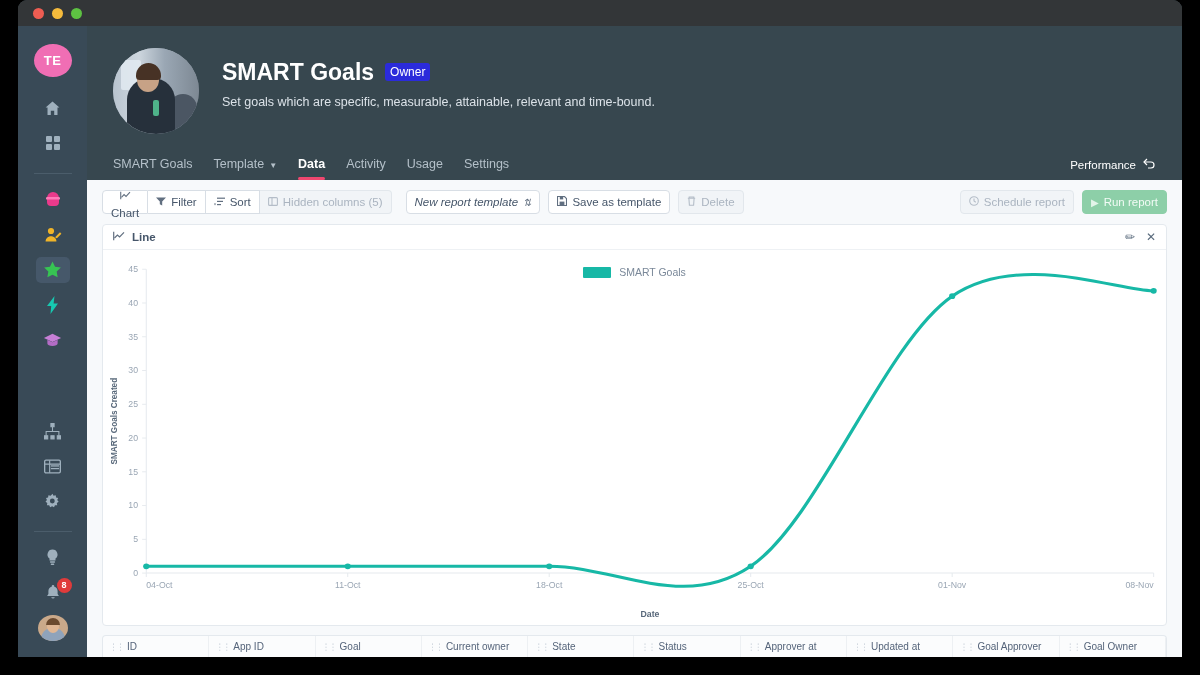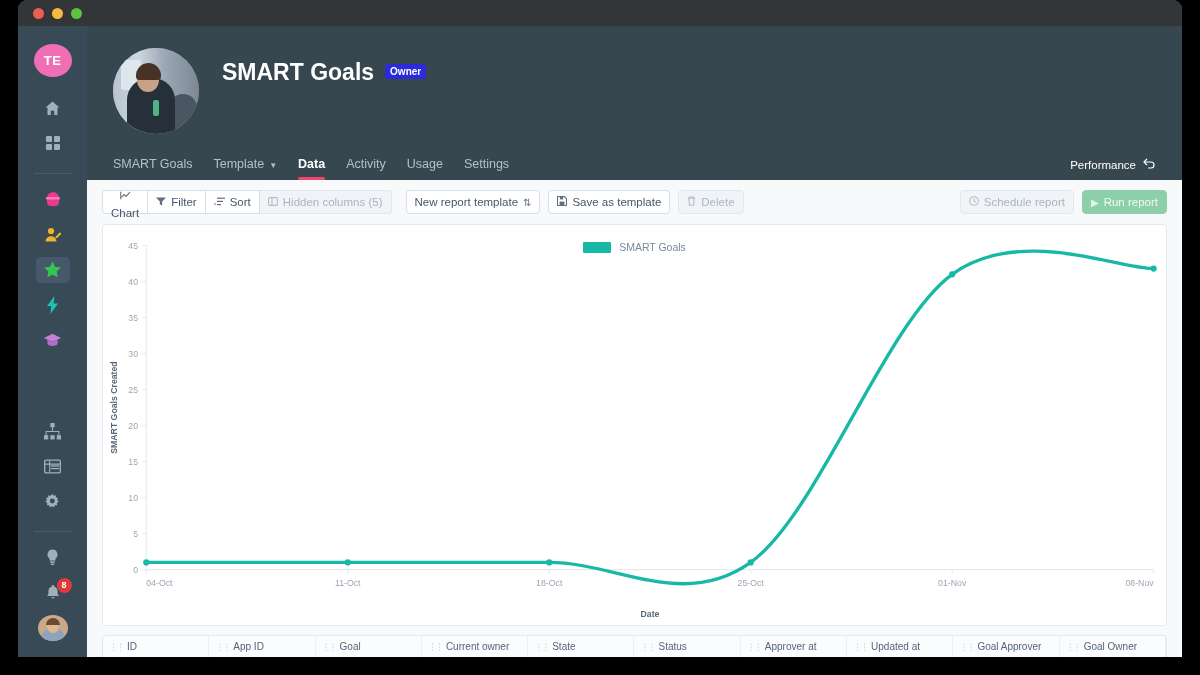--- a/index.html
+++ b/index.html
@@ -114,21 +114,21 @@
     position: absolute; right: 2px; bottom: 0; width: 28px; height: 40px;
     background: #4b5663; border-radius: 14px 14px 0 0;
   }
   .cover-photo .cp-bottle {
     position: absolute; left: 40px; bottom: 18px; width: 6px; height: 16px;
     background: #4fb38a; border-radius: 2px;
   }
   .title-line { display: flex; align-items: center; gap: 11px; margin-top: 11px; }
   .page-title { color: #fff; font-size: 23px; font-weight: bold; }
   .owner-badge {
-    background: #2b2bdb; color: #fff; font-size: 10px; font-weight: bold;
+    background: #2b2bdb; color: #fff; font-size: 12px; font-weight: normal;
     padding: 2px 5px; border-radius: 3px; position: relative; top: -5px; margin-top: 8px;
   }
   .page-subtitle { color: #dbe2e8; font-size: 12.5px; margin-top: 9px; }
 
   
   #tabs-row {
     display: flex; align-items: center; gap: 21px;
     margin-top: 23px; padding-bottom: 0; position: relative;
   }
   .tab {
@@ -331,20 +331,21 @@
               <div class="cp-person"></div>
             <div class="cp-head"></div>
               <div class="cp-hair"></div>
               <div class="cp-bottle"></div>
           </div>
           <div style="min-width:0;">
             <div class="title-line">
               <span class="page-title">SMART Goals</span>
               <span class="owner-badge">Owner</span>
             </div>
+            <div class="page-subtitle">Set goals which are specific, measurable, attainable, relevant and time-bound.</div>
           </div>
         </div>
 
         <div id="tabs-row">
           <div class="tab">
               <span>SMART Goals</span>
             </div>
           <div class="tab">
               <span>Template</span>
               <span class="chev">▼</span>
@@ -410,21 +411,21 @@
               <span class="icon-sm">
                 <svg width="10" height="9" viewBox="0 0 10 9" fill="none" stroke="#aab4c0" stroke-width="1.1">
                     <rect x=".6" y=".6" width="8.8" height="7.8" rx="1"></rect>
                     <path d="M4 .6v7.8"></path>
                   </svg>
               </span>
               <span>Hidden columns (5)</span>
             </div>
           </div>
 
-          <div class="tbtn" style="margin-left:6px;">
+          <div class="tbtn" style="margin-left:6px;font-style:italic;">
             <span>New report template</span>
             <span class="icon-sm">⇅</span>
           </div>
 
           <div class="tbtn">
             <span class="icon-sm">
               <svg width="10" height="10" viewBox="0 0 10 10">
                   <path d="M.5.5h7L9.5 2.5v7h-9z" fill="none" stroke="#46566a" stroke-width="1.1"></path>
                   <rect x="2.6" y="5.6" width="4.8" height="3.9" fill="#46566a"></rect>
                   <rect x="2.8" y="1" width="3.4" height="2.4" fill="#46566a"></rect>
@@ -453,20 +454,33 @@
             </span>
             <span>Schedule report</span>
           </div>
           <div class="tbtn green">
             <span class="icon-sm">▶</span>
             <span>Run report</span>
           </div>
         </div>
 
         <div id="chart-card">
+          <div id="chart-card-head">
+            <span class="icon-sm">
+              <svg width="12" height="10" viewBox="0 0 12 10" fill="none" stroke="#46566a" stroke-width="1.2">
+                  <path d="M.7 9.3V.7"></path>
+                  <path d="M1.5 7 4.4 4l2.2 2L11 1.3"></path>
+                </svg>
+            </span>
+            <span class="chart-type-label">Line</span>
+            <span class="head-actions">
+              <span>✏</span>
+              <span>✕</span>
+            </span>
+          </div>
 
           <div id="chart-body">
             <div id="legend">
               <span class="legend-swatch"></span>
               <span class="legend-text">SMART Goals</span>
             </div>
             <svg class="chart" viewBox="0 0 1032 390" preserveAspectRatio="none">
 
               <line x1="42" y1="20" x2="42" y2="336" stroke="#e6eaee" stroke-width="1"></line>
               <line x1="42" y1="336" x2="1020" y2="336" stroke="#e6eaee" stroke-width="1"></line>

